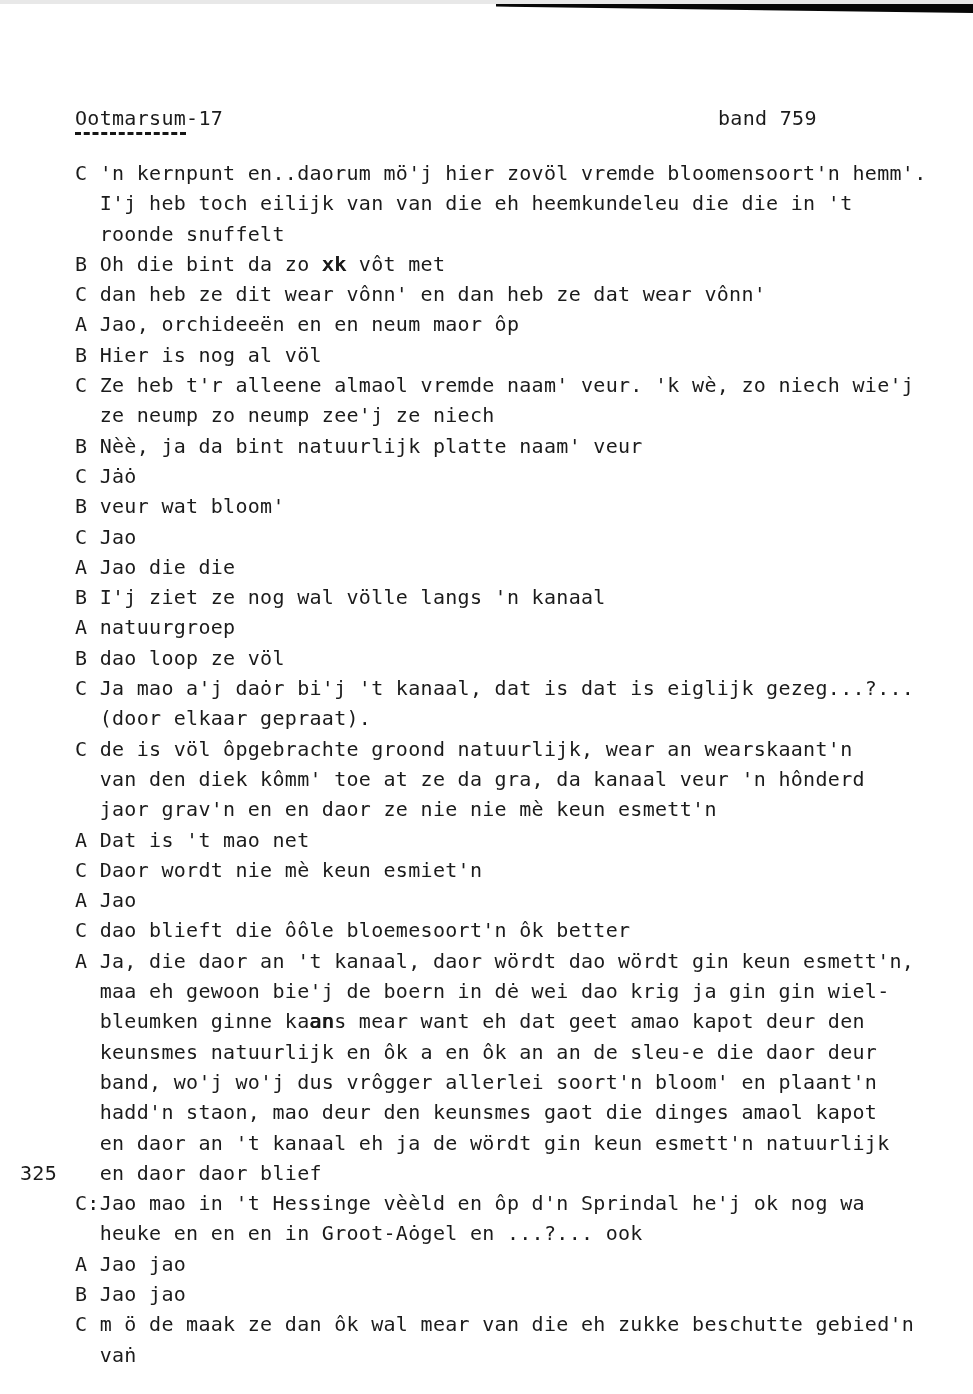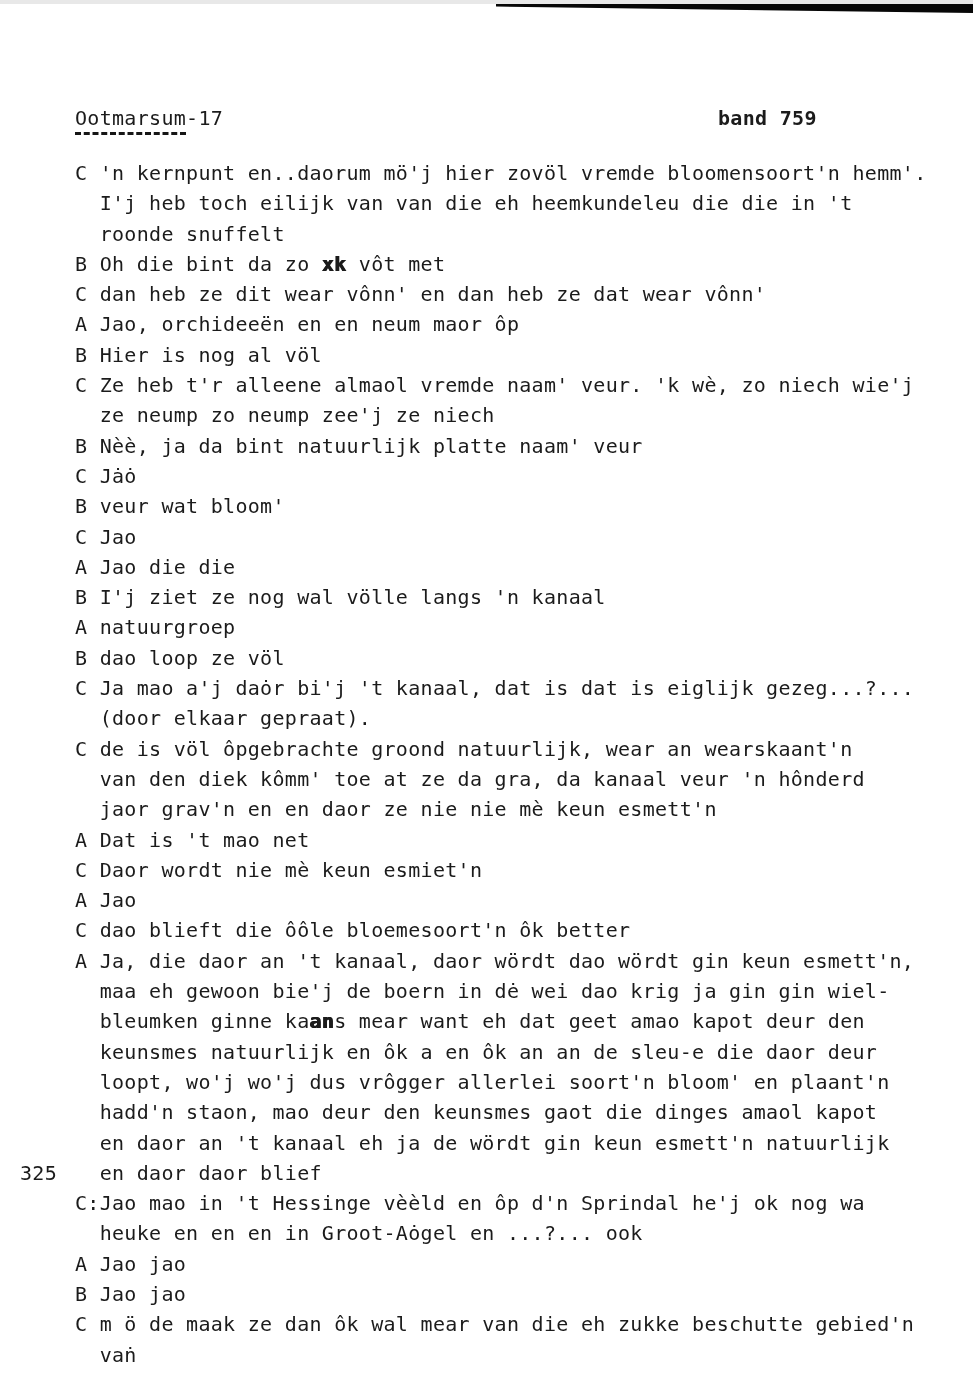--- a/index.html
+++ b/index.html
@@ -14,27 +14,27 @@
     margin:4px auto;
   }
   .top-edge{
     position:absolute;left:496px;top:0;width:477px;height:9px;
     background:#070707;
     clip-path:polygon(0 0,100% 0,100% 100%,0 28%);
   }
   .header{position:absolute;top:102px;left:75px;right:0;height:34px;font-size:20px;}
   .header .title{position:absolute;left:0;top:0;white-space:pre;}
   .title-ul{display:inline-block;border-bottom:3px dashed #161616;padding-bottom:2px;}
-  .header .band{position:absolute;left:643px;top:0;white-space:pre;font-weight:bold;}
+  .header .band{position:absolute;left:643px;top:0;white-space:pre;}
   .transcript{position:absolute;left:75px;top:154px;font-size:20px;}
   .line{position:relative;height:30.3px;line-height:30.3px;white-space:pre;}
   .spk{display:inline-block;width:24.7px;white-space:pre;vertical-align:top;}
   .txt{white-space:pre;}
   .margin-num{position:absolute;left:-55px;top:0;}
-  .overstrike{font-weight:bold;text-shadow:0.6px 0 currentColor,-0.4px 0 currentColor;}
+  .overstrike{font-weight:normal;text-shadow:0.6px 0 currentColor,-0.4px 0 currentColor;}
 </style>
 </head>
 <body>
 
 <div class="page">
 
   <div class="top-edge"></div>
 
   <div class="header">
     <span class="title"><span class="title-ul">Ootmarsum</span><span>-17</span></span>
@@ -65,21 +65,21 @@
       <div class="line"><span class="spk"></span><span class="txt">van den diek kômm' toe at ze da gra, da kanaal veur 'n hônderd</span></div>
       <div class="line"><span class="spk"></span><span class="txt">jaor grav'n en en daor ze nie nie mè keun esmett'n</span></div>
       <div class="line"><span class="spk">A</span><span class="txt">Dat is 't mao net</span></div>
       <div class="line"><span class="spk">C</span><span class="txt">Daor wordt nie mè keun esmiet'n</span></div>
       <div class="line"><span class="spk">A</span><span class="txt">Jao</span></div>
       <div class="line"><span class="spk">C</span><span class="txt">dao blieft die ôôle bloemesoort'n ôk better</span></div>
       <div class="line"><span class="spk">A</span><span class="txt">Ja, die daor an 't kanaal, daor wördt dao wördt gin keun esmett'n,</span></div>
       <div class="line"><span class="spk"></span><span class="txt">maa eh gewoon bie'j de boern in dė wei dao krig ja gin gin wiel-</span></div>
       <div class="line"><span class="spk"></span><span class="txt">bleumken ginne ka<span class="overstrike">an</span>s mear want eh dat geet amao kapot deur den</span></div>
       <div class="line"><span class="spk"></span><span class="txt">keunsmes natuurlijk en ôk a en ôk an an de sleu-e die daor deur</span></div>
-      <div class="line"><span class="spk"></span><span class="txt">loopt, wo'j wo'j dus vrôgger allerlei soort'n bloom' en plaant'n</span></div>
+      <div class="line"><span class="spk"></span><span class="txt">band, wo'j wo'j dus vrôgger allerlei soort'n bloom' en plaant'n</span></div>
       <div class="line"><span class="spk"></span><span class="txt">hadd'n staon, mao deur den keunsmes gaot die dinges amaol kapot</span></div>
       <div class="line"><span class="spk"></span><span class="txt">en daor an 't kanaal eh ja de wördt gin keun esmett'n natuurlijk</span></div>
       <div class="line"><span class="margin-num">325</span><span class="spk"></span><span class="txt">en daor daor blief</span></div>
       <div class="line"><span class="spk">C:</span><span class="txt">Jao mao in 't Hessinge vèèld en ôp d'n Sprindal he'j ok nog wa</span></div>
       <div class="line"><span class="spk"></span><span class="txt">heuke en en en in Groot-Aȯgel en ...?... ook</span></div>
       <div class="line"><span class="spk">A</span><span class="txt">Jao jao</span></div>
       <div class="line"><span class="spk">B</span><span class="txt">Jao jao</span></div>
       <div class="line"><span class="spk">C</span><span class="txt">m ö de maak ze dan ôk wal mear van die eh zukke beschutte gebied'n</span></div>
       <div class="line"><span class="spk"></span><span class="txt">vaṅ</span></div>
     </div>

